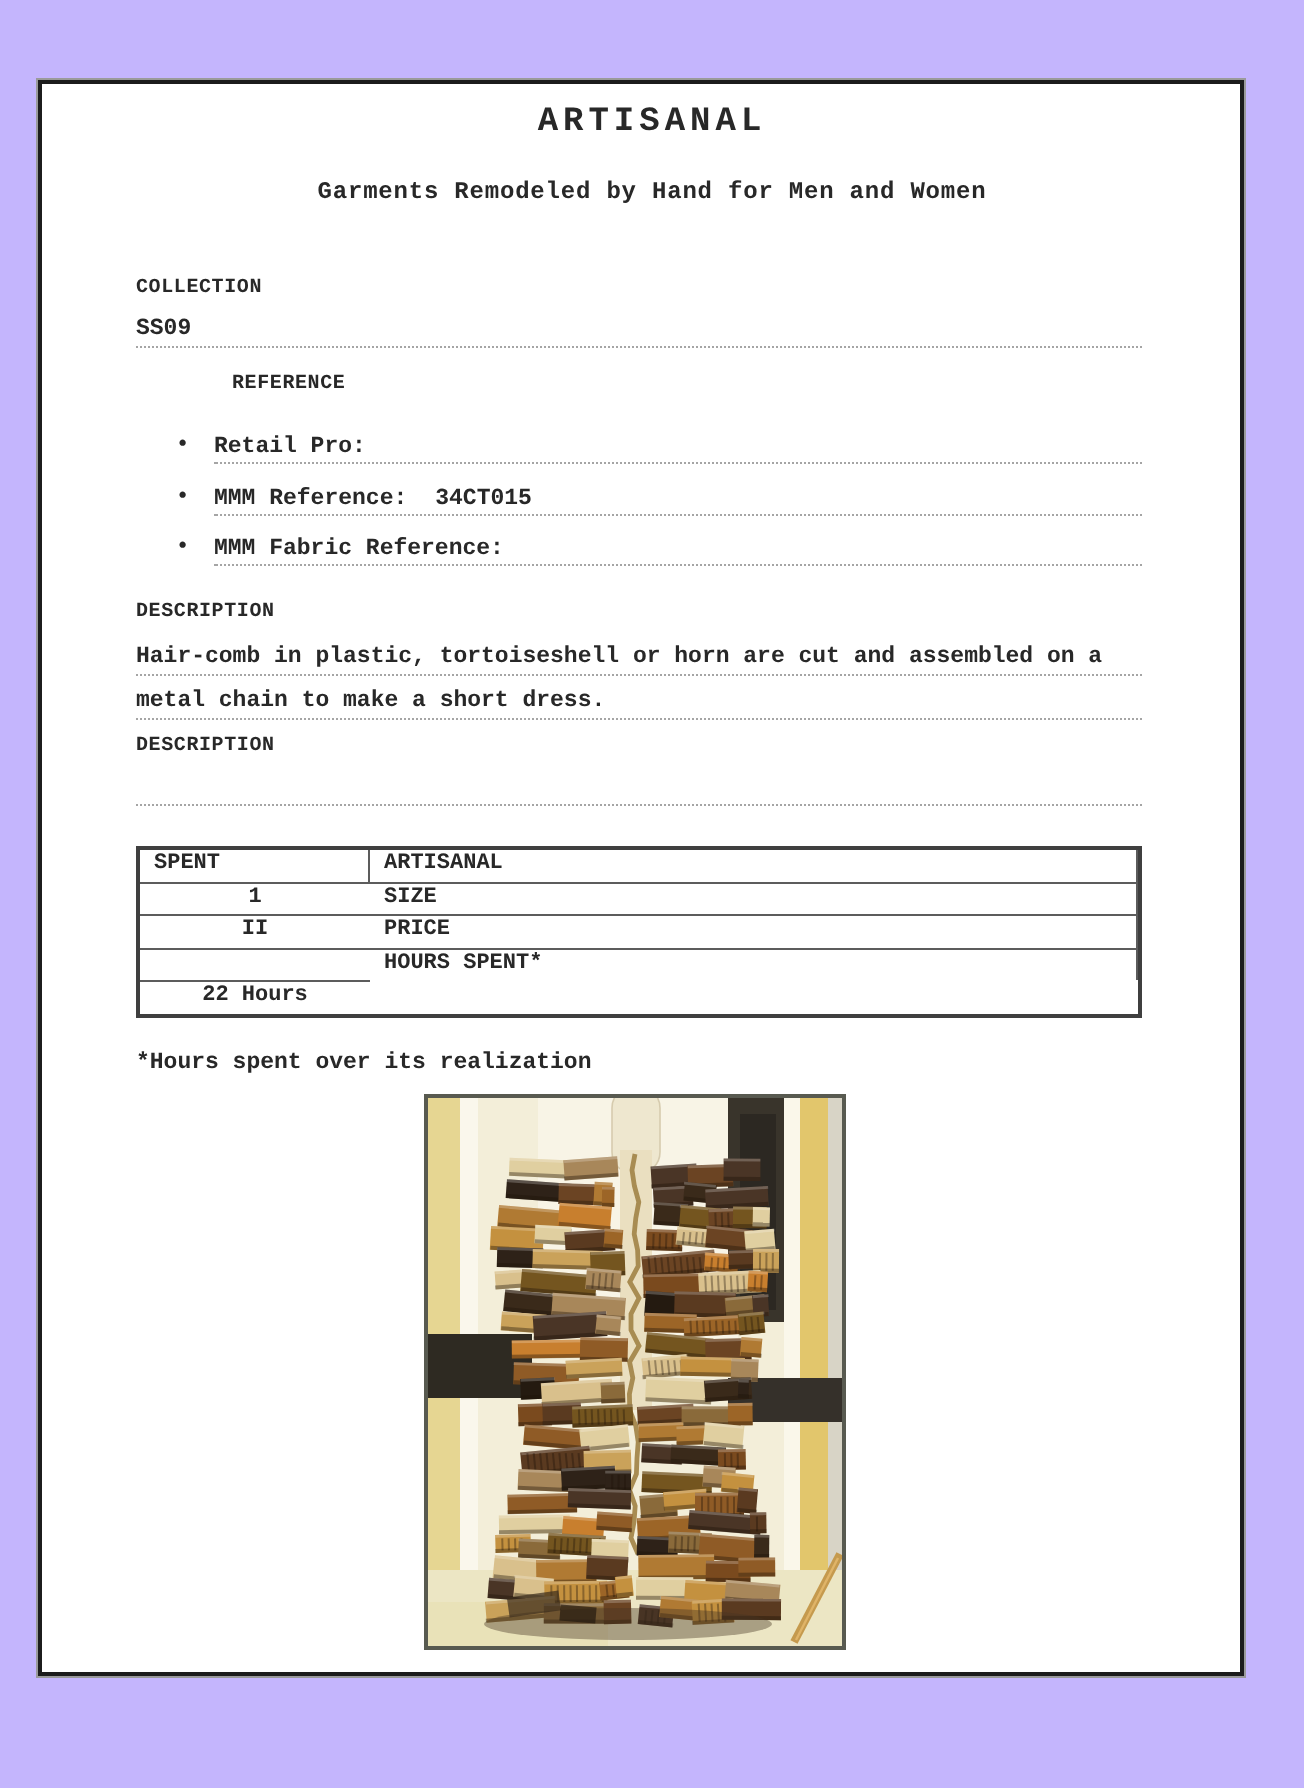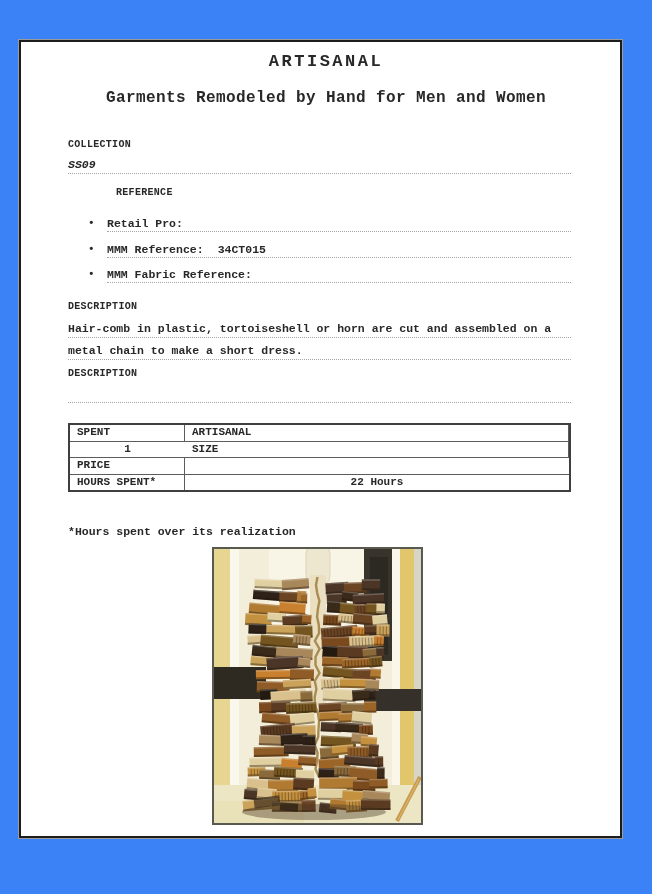--- a/index.html
+++ b/index.html
@@ -1,43 +1,43 @@
 <!DOCTYPE html>
 <html><head>
 <meta charset="utf-8">
 <style>
   html,body{margin:0;padding:0;background:#fdfdfd;}
   .canvas{
-    position:relative;width:652px;height:894px;margin:0 auto;background:#3b82f6;
+    position:relative;width:652px;height:894px;margin:0 auto;background:#c4b5fd;
     font-family:"Liberation Mono","DejaVu Sans Mono",monospace;
     font-weight:700;color:#282828;overflow:hidden;
   }
   .frame{
     position:absolute;left:19px;top:40px;width:599px;height:794px;
     border:2px solid #1c1c1c;box-shadow:0 0 0 1px #9a9a9a;background:#fff;
   }
   .doc-title{
     position:absolute;left:0;right:0;top:52px;text-align:center;
     font-size:17px;letter-spacing:2.5px;
   }
   .doc-subtitle{
     position:absolute;left:0;right:0;top:89px;text-align:center;
-    font-size:16px;letter-spacing:0.4px;
+    font-size:12px;letter-spacing:0.4px;
   }
   .heading{position:absolute;left:68px;font-size:10px;letter-spacing:0.3px;}
   .h-collection{top:139px;}
   .h-reference{top:187px;padding-left:48px;}
   .h-description{top:301px;}
   .h-composition{top:368px;}
   .dotline{
     position:absolute;left:68px;width:503px;height:17px;
     border-bottom:1.6px dotted #a5a5a5;font-size:11.5px;line-height:17px;
     white-space:pre;overflow:hidden;
   }
-  .row-collection{top:156px;font-style:italic;}
+  .row-collection{top:156px;}
   .row-desc1{top:320px;}
   .row-desc2{top:342px;}
   .row-composition{top:385px;}
   .bullet-row{
     position:absolute;left:88px;width:483px;height:17px;display:flex;
     font-size:11.5px;line-height:17px;
   }
   .row-bullet1{top:215px;}
   .row-bullet2{top:241px;}
   .row-bullet3{top:266px;}
@@ -95,20 +95,21 @@
   <div class="dotline row-desc1">Hair-comb in plastic, tortoiseshell or horn are cut and assembled on a</div>
 
   <div class="heading h-composition">DESCRIPTION</div>
   <div class="dotline row-composition"></div>
 
   <div class="spec-table">
     <div class="spec-cell spec-label">SPENT</div>
     <div class="spec-cell spec-label">ARTISANAL</div>
     <div class="spec-cell spec-value">1</div>
     <div class="spec-cell spec-label">SIZE</div>
+    <div class="spec-cell spec-value">II</div>
     <div class="spec-cell spec-label">PRICE</div>
     <div class="spec-cell spec-value"></div>
     <div class="spec-cell spec-label last">HOURS SPENT*</div>
     <div class="spec-cell spec-value last">22 Hours</div>
   </div>
 
   <div class="footnote">*Hours spent over its realization</div>
 
   <div class="photo">
     <svg id="photo-svg" width="207" height="274" viewBox="0 0 207 274">

